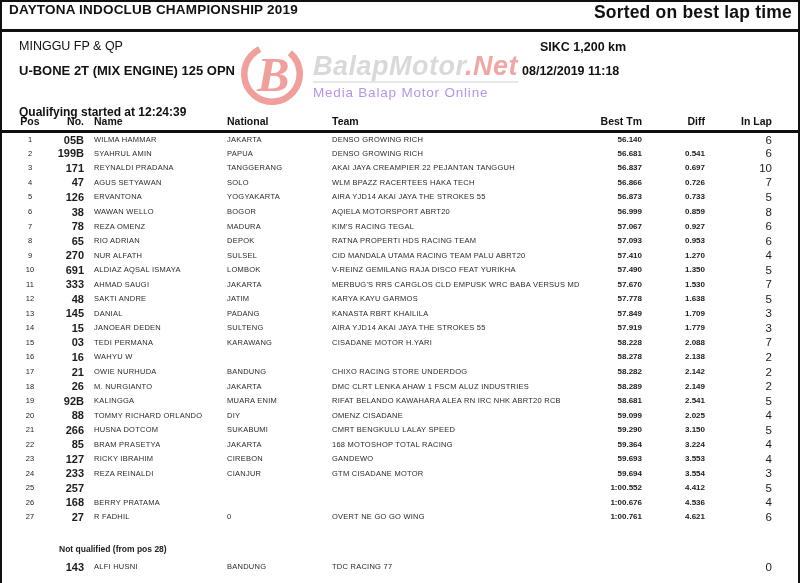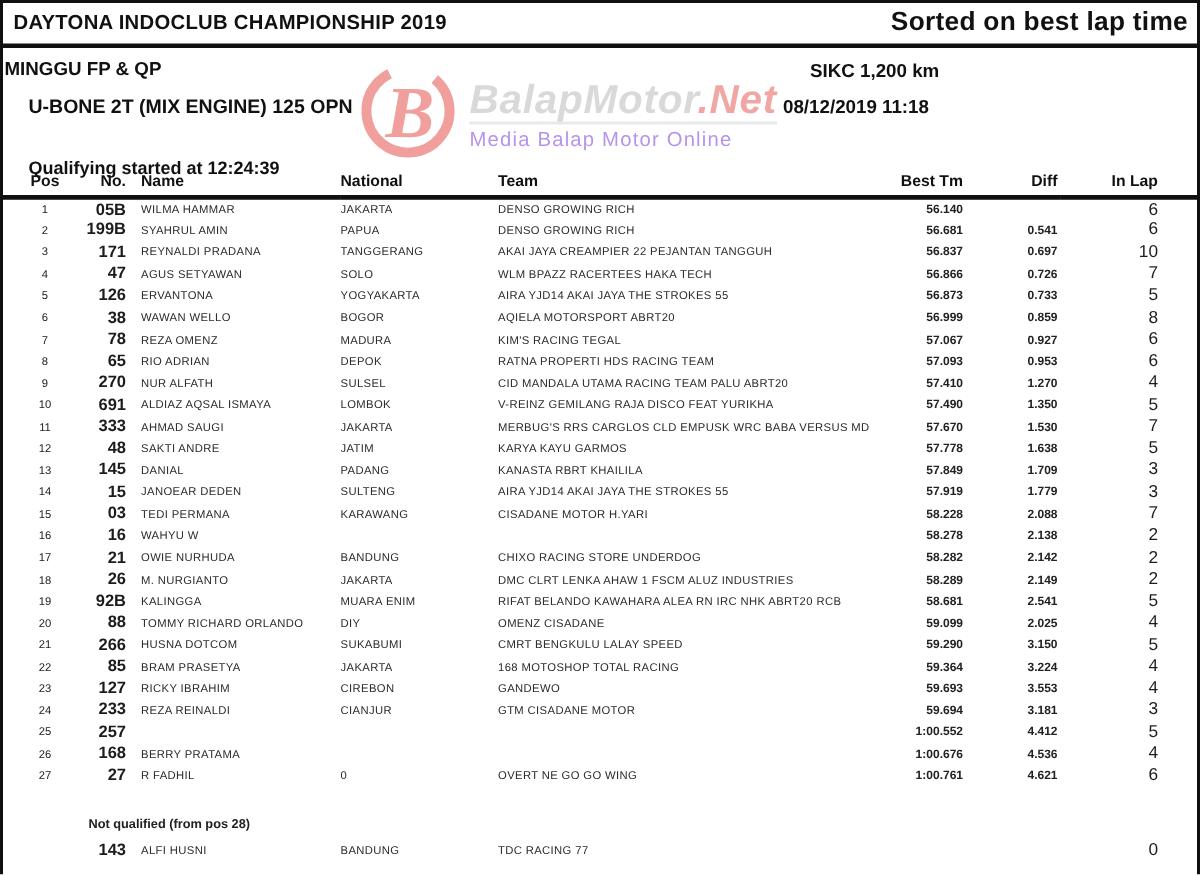--- a/index.html
+++ b/index.html
@@ -5,28 +5,28 @@
   * { margin:0; padding:0; box-sizing:border-box; }
   html,body { background:#fff; }
   body { font-family:"Liberation Sans", sans-serif; color:#111; }
   .page {
     position:relative; width:800px; height:583px; background:#fff;
     border-top:2px solid #101010; border-left:2px solid #101010; border-right:2px solid #101010;
     overflow:hidden;
   }
   
   .titlebar {
-    display:flex; justify-content:space-between; align-items:center;
+    display:flex; justify-content:space-between; align-items:flex-start;
     height:30px; border-bottom:3px solid #101010; padding:0 6px 2px 7px;
   }
   .title-left  { font-size:13.5px; font-weight:bold; letter-spacing:0.2px; }
   .title-right { font-size:17.5px; font-weight:bold; letter-spacing:0.2px; }
   
   .info { position:relative; height:80px; }
-  .info .session  { position:absolute; left:1px;  top:7px;  font-size:12.5px; font-weight:bold; }
+  .info .session  { position:absolute; left:17px;  top:7px;  font-size:12.5px; font-weight:normal; }
   .info .circuit  { position:absolute; left:538px; top:8px;  font-size:12.5px; font-weight:bold; }
   .info .rclass   { position:absolute; left:17px;  top:31px; font-size:13px;   font-weight:bold; }
   .info .dtime    { position:absolute; left:520px; top:32px; font-size:12.5px; font-weight:bold; z-index:2; }
   .info .qualnote { position:absolute; left:17px;  top:57px; font-size:12px; font-weight:600;margin-top:16px; }
   
   .wm { position:absolute; left:237px; top:9px; display:flex; opacity:0.5; z-index:1; }
   .wm-text { margin-left:8px; margin-top:11px; }
   .wm-brand { font-size:27px; font-weight:bold; font-style:italic; color:#b4b4b4;
               letter-spacing:0.5px; line-height:28px; border-bottom:2px solid #d2d2d2; padding-bottom:1px;}
   .wm-brand .wm-net { color:#e2514b; }
@@ -338,21 +338,21 @@
             <td class="c-diff">3.553</td>
             <td class="c-in_lap">4</td>
           </tr>
           <tr>
             <td class="c-pos">24</td>
             <td class="c-no">233</td>
             <td class="c-name">REZA REINALDI</td>
             <td class="c-national">CIANJUR</td>
             <td class="c-team">GTM CISADANE MOTOR</td>
             <td class="c-best">59.694</td>
-            <td class="c-diff">3.181</td>
+            <td class="c-diff">3.554</td>
             <td class="c-in_lap">3</td>
           </tr>
           <tr>
             <td class="c-pos">25</td>
             <td class="c-no">257</td>
             <td class="c-name"></td>
             <td class="c-national"></td>
             <td class="c-team"></td>
             <td class="c-best">1:00.552</td>
             <td class="c-diff">4.412</td>

